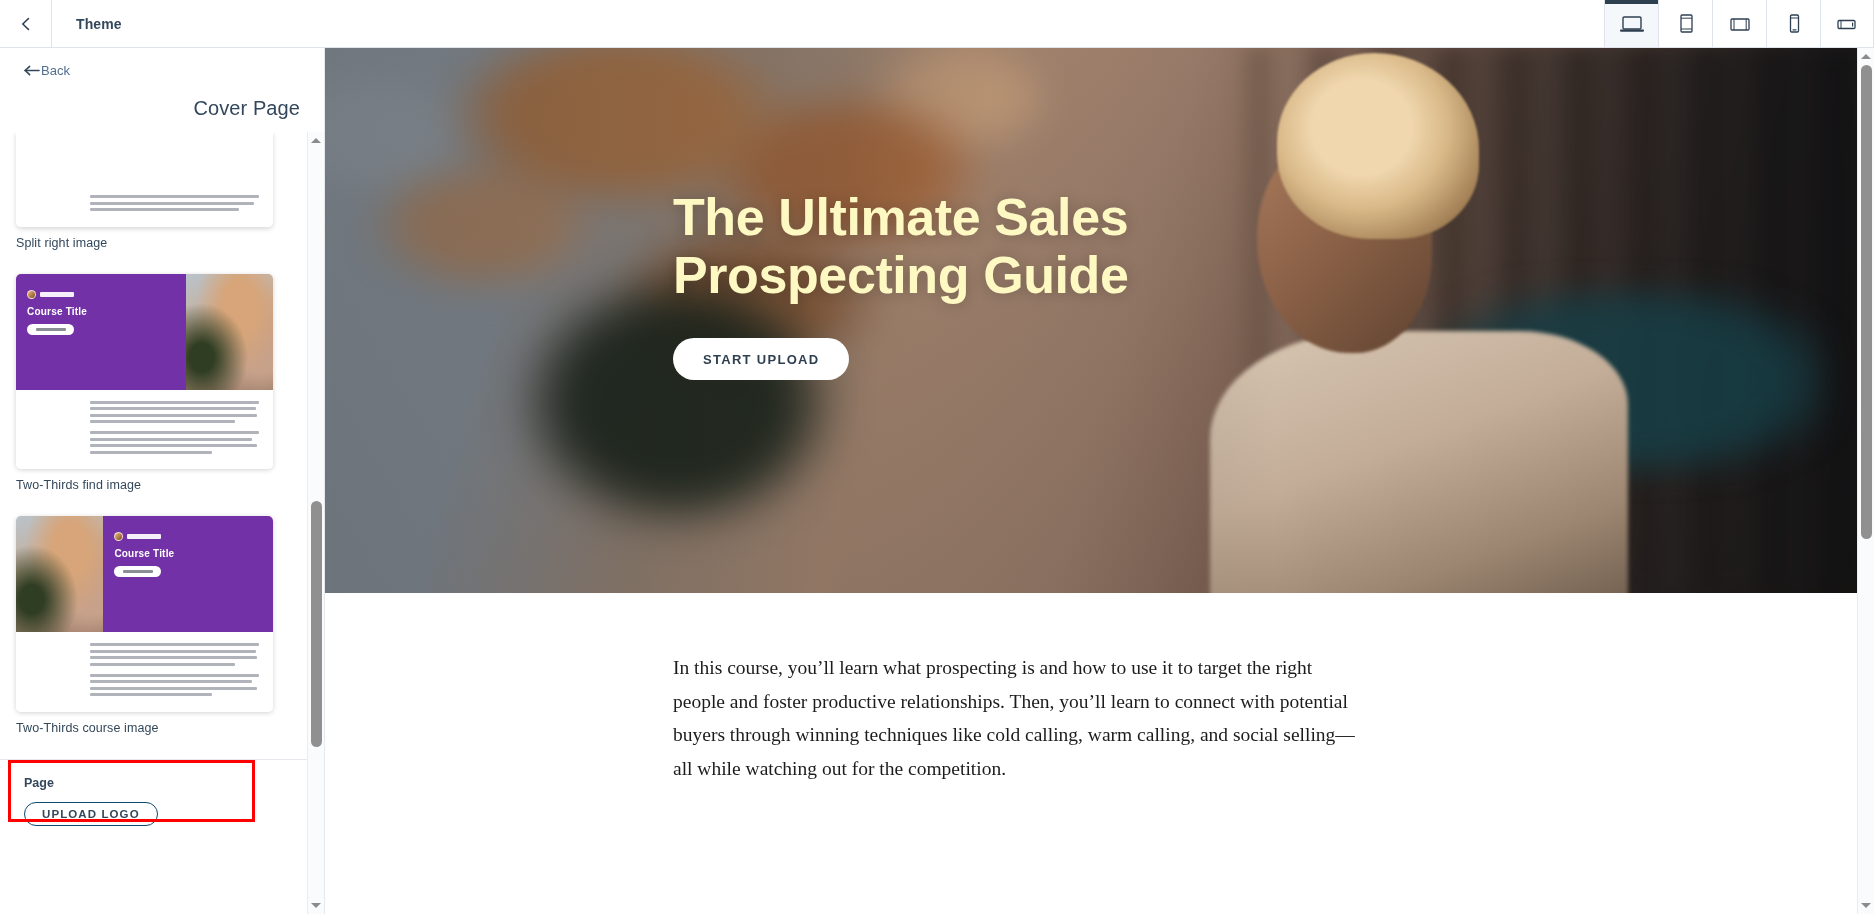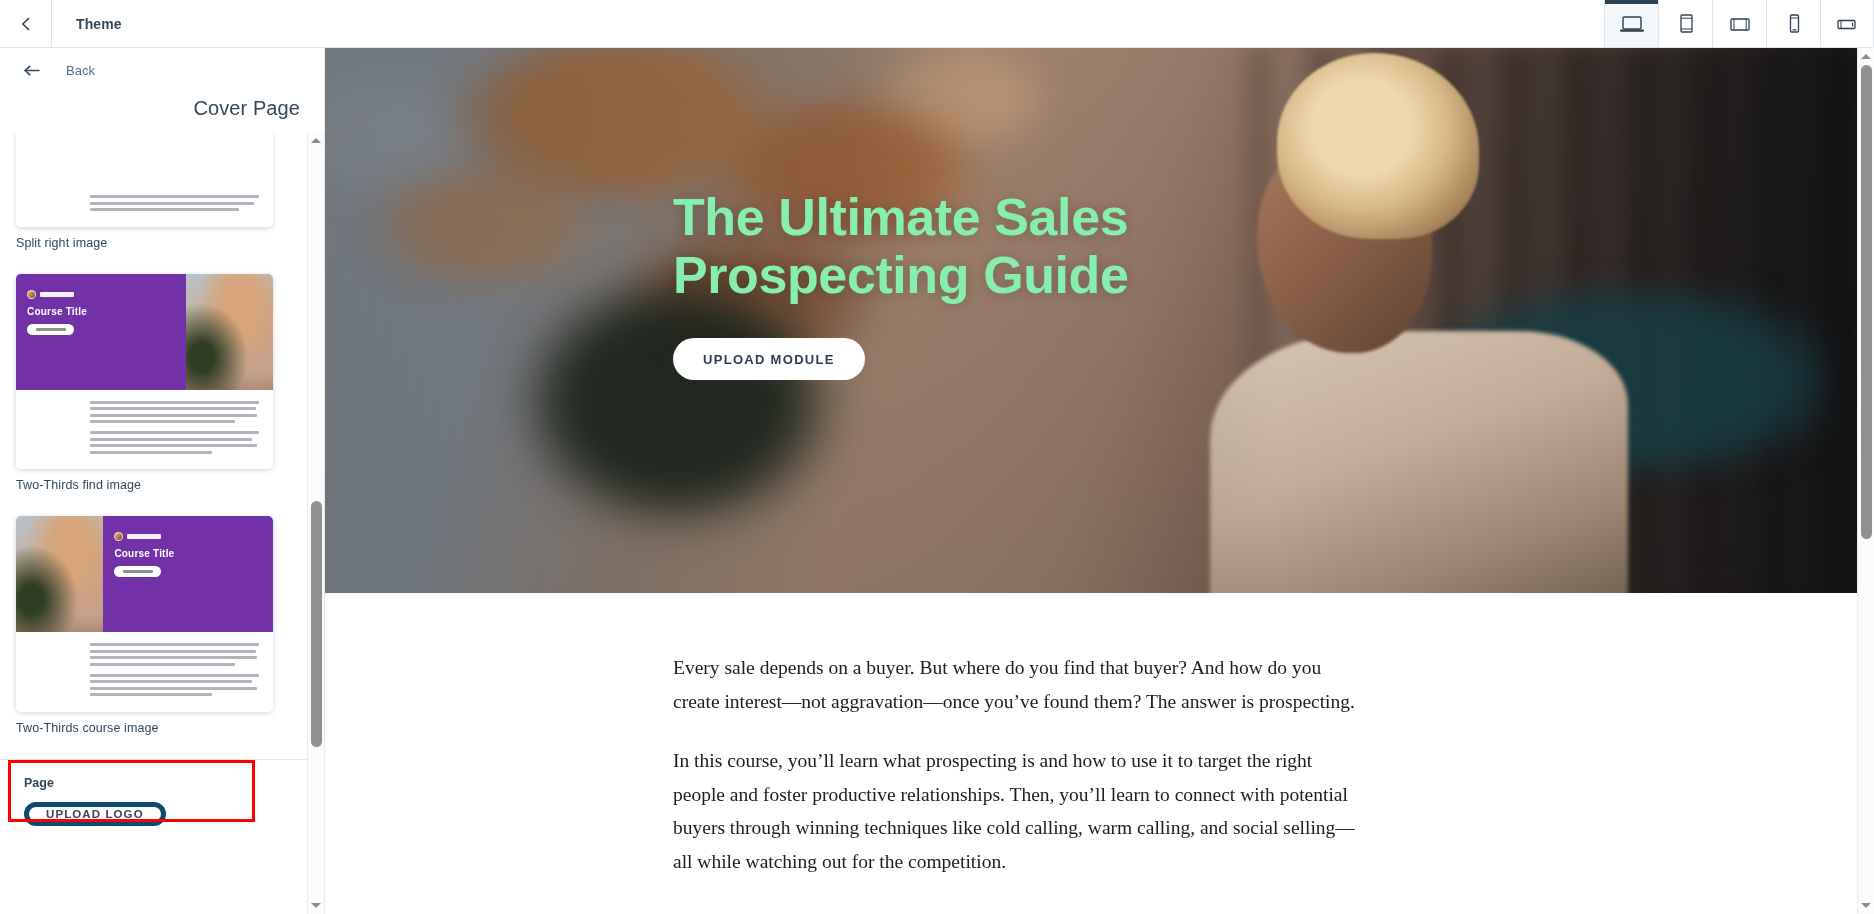--- a/index.html
+++ b/index.html
@@ -51,21 +51,21 @@
   
   .sidebar {
     width: 325px; min-width: 325px;
     background: #ffffff;
     border-right: 1px solid #e5e8ed;
     display: flex; flex-direction: column;
     position: relative;
   }
   .sidebar-head { padding: 12px 24px 0 24px; }
   .back-link {
-    display: flex; align-items: center; gap: 25px;
+    display: flex; align-items: center; gap: 0;
     font-size: 13px; color: #516f90; cursor: pointer;
     padding: 3px 0;
   }
   .back-link svg { display:block; }
   .panel-title {
     font-size: 20px; font-weight: 400; color: #33475b;
     margin-top: 16px; letter-spacing: .1px; text-align: right;
   }
   .sidebar-scroll {
     flex: 1; position: relative; overflow: hidden;
@@ -144,21 +144,21 @@
   .logo-highlight {
     position: absolute; left: 8px; top: 0px; width: 247px; height: 62px;
     border: 3px solid #ff0000; pointer-events: none;
   }
   .logo-label {
     font-size: 12.5px; font-weight: 700; color: #33475b; margin-bottom: 12px;
   }
   .upload-logo-btn {
     display: inline-flex; align-items: center; justify-content: center;
     height: 24px; padding: 0 17px;
-    border: 5px solid #0c4a6e; border-radius: 14px;
+    border: 1px solid #0c4a6e; border-radius: 14px;
     background: #fff; color: #33475b;
     font-size: 11.5px; font-weight: 700; letter-spacing: 1.1px;
     font-family: "Liberation Sans", sans-serif;
     cursor: pointer;
   }
 
   
   .sb-scrollbar {
     position: absolute; right: 0px; top: 0; bottom: 0; width: 17px;
     background: #fafbfc; border-left: 1px solid #ececec;
@@ -242,21 +242,21 @@
   }
   .hp-vignette {
     position:absolute; inset:0;
     background: linear-gradient(90deg, rgba(20,22,26,.42) 0%, rgba(20,22,26,.30) 34%, rgba(0,0,0,0) 62%);
   }
 
   .hero-content {
     position: absolute; left: 348px; top: 140px; z-index: 3;
   }
   .hero-title {
-    color: #86efac; font-weight: 700; font-size: 52px; line-height: 1.12;
+    color: #fef9c3; font-weight: 700; font-size: 52px; line-height: 1.12;
     letter-spacing: -.4px; max-width: 640px;
     text-shadow: 0 1px 14px rgba(0,0,0,.22);
     white-space: pre-line;
   }
   .hero-cta {
     margin-top: 34px;
     display: inline-flex; align-items: center; justify-content: center;
     height: 42px; padding: 0 30px;
     background: #ffffff; color: #2e3f50; border: none; border-radius: 21px;
     font-size: 13px; font-weight: 700; letter-spacing: 1.3px;
@@ -488,27 +488,26 @@
               <div class="hp-coat"></div>
               <div class="hp-face"></div>
               <div class="hp-hair"></div>
             </div>
             <div class="hp-vignette"></div>
           </div>
 
           <div class="hero-content">
             <div class="hero-title">The Ultimate Sales
 Prospecting Guide</div>
-            <button class="hero-cta">UPLOAD MODULE</button>
+            <button class="hero-cta">START UPLOAD</button>
           </div>
         </div>
 
         <div class="article">
           <div class="article-inner">
-            <p>Every sale depends on a buyer. But where do you find that buyer? And how do you create interest—not aggravation—once you’ve found them? The answer is prospecting.</p>
             <p>In this course, you’ll learn what prospecting is and how to use it to target the right people and foster productive relationships. Then, you’ll learn to connect with potential buyers through winning techniques like cold calling, warm calling, and social selling—all while watching out for the competition.</p>
           </div>
         </div>
       </div>
 
       <div class="pv-scrollbar">
         <div class="sb-arrow">
           <span class="tri-up"></span>
         </div>
         <div class="sb-track">

